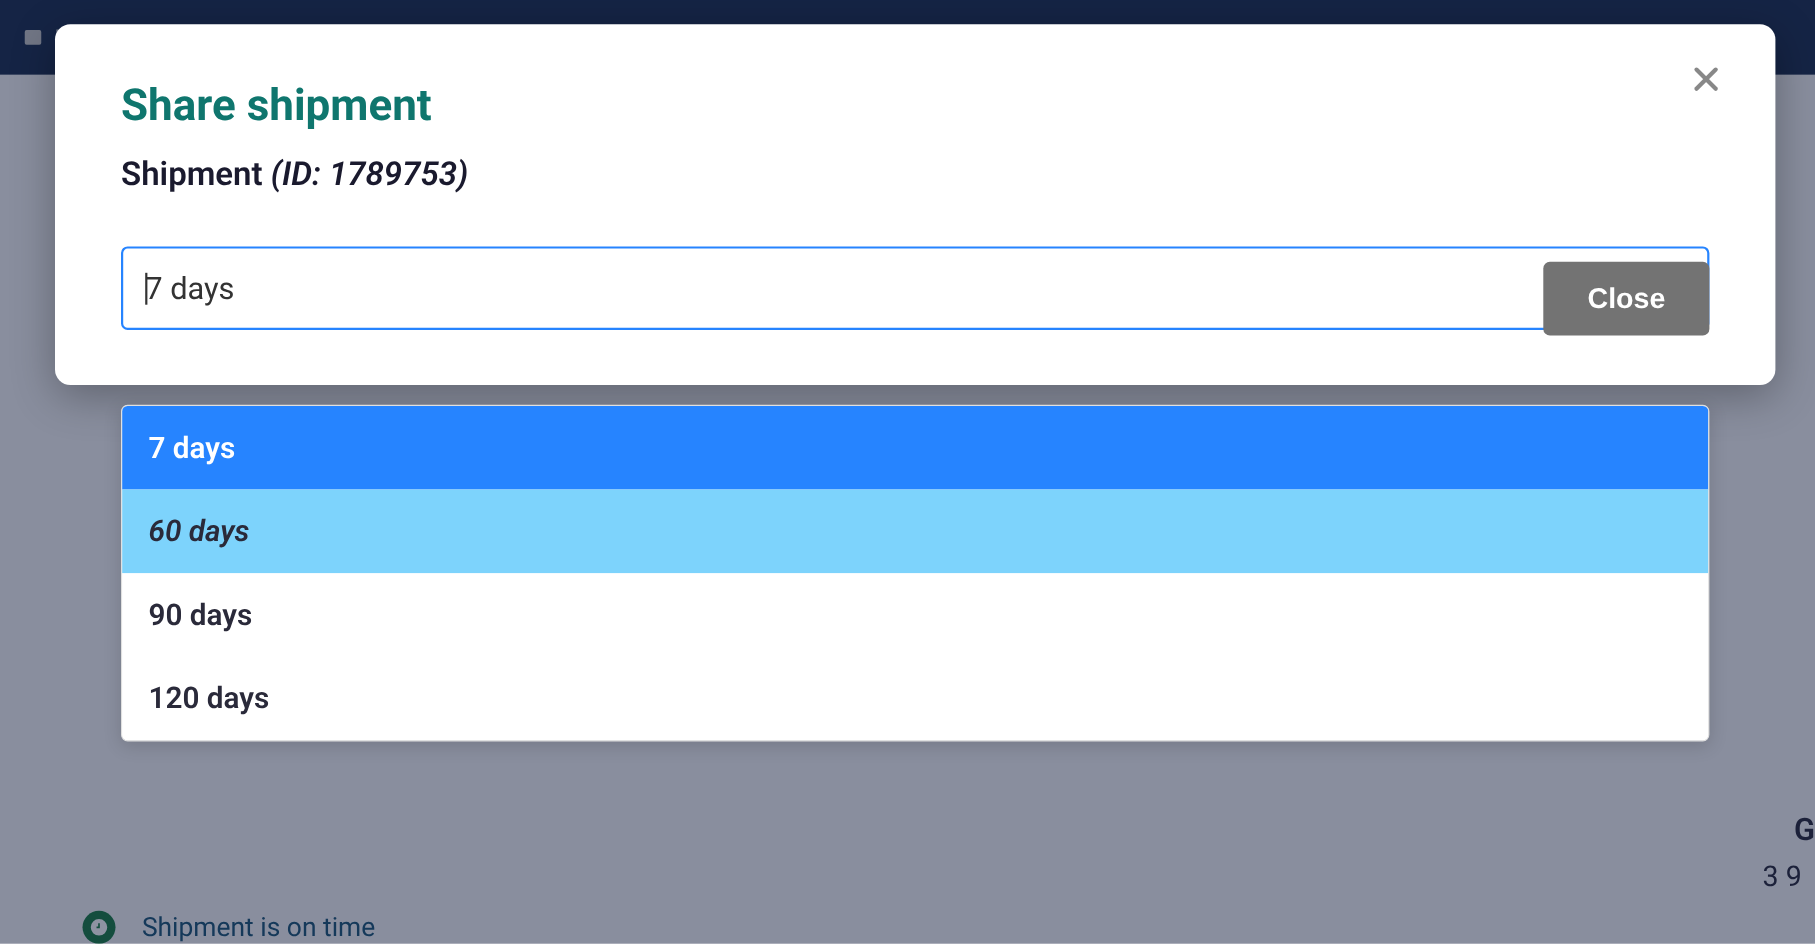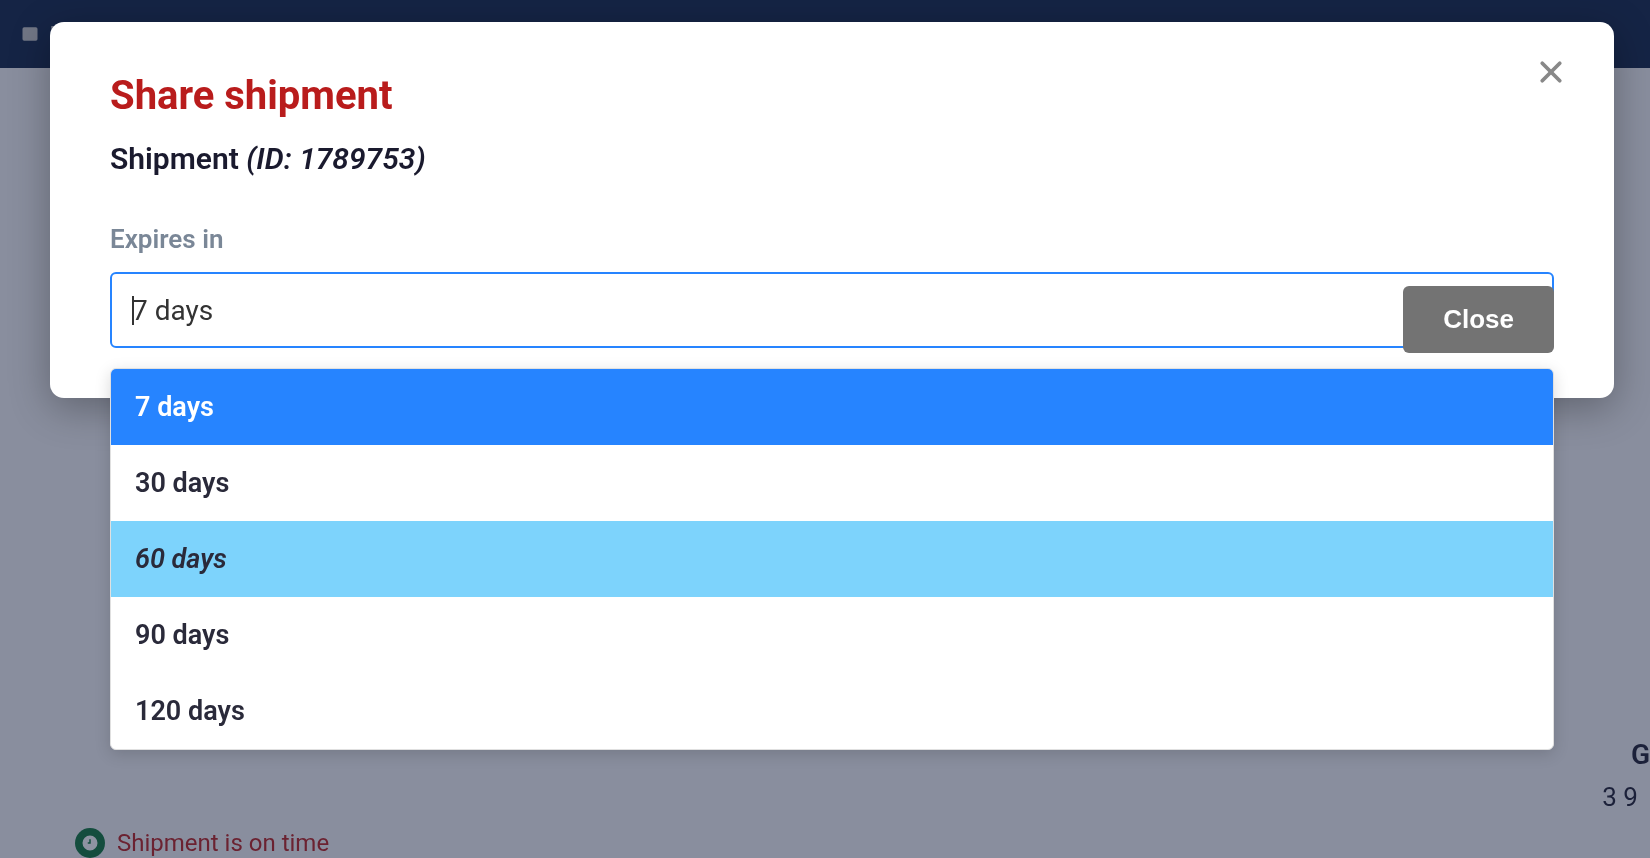--- a/index.html
+++ b/index.html
@@ -49,22 +49,22 @@
       bottom: 0;
       background: #f5f5f7;
     }
     
     .bg-status {
       position: absolute;
       bottom: 0;
       left: 75px;
       display: flex;
       align-items: center;
-      gap: 12px;
-      color: #b91c1c;
+      gap: 24px;
+      color: #0c4a6e;
       font-size: 24px;
     }
     
     .bg-clock-icon {
       width: 30px;
       height: 30px;
       background: #0a7336;
       border-radius: 50%;
       display: flex;
       align-items: center;
@@ -95,21 +95,21 @@
     
     .modal-close {
       position: absolute;
       top: 35px;
       right: 48px;
       cursor: pointer;
       color: #888;
     }
     
     .modal-title {
-      color: #b91c1c;
+      color: #0f766e;
       font-size: 40px;
       font-weight: 700;
       margin-bottom: 22px;
     }
     
     .modal-subtitle {
       color: #1a1a2e;
       font-size: 30px;
       font-weight: 600;
       margin-bottom: 48px;
@@ -267,37 +267,35 @@
         <line x1="19" y1="5" x2="5" y2="19"></line>
       </svg>
   </div>
 
   <h1 class="modal-title">Share shipment</h1>
 
   <div class="modal-subtitle">
     <span>Shipment </span><span class="id-part">(ID: 1789753)</span>
   </div>
 
-  <div class="field-label">Expires in</div>
 
   <div class="select-box">
     <div class="select-value">
       <span class="cursor-caret"></span>
       <span>7 days</span>
     </div>
     <div class="select-divider"></div>
     <div class="select-chevron">
       <svg width="24" height="24" viewBox="0 0 24 24" fill="none" stroke="#888" stroke-width="2.5" stroke-linecap="round" stroke-linejoin="round">
           <polyline points="6 9 12 15 18 9"></polyline>
         </svg>
     </div>
   </div>
 
   <div class="dropdown-menu" id="dropdown-menu">
       <div class="dropdown-option selected">7 days</div>
-      <div class="dropdown-option">30 days</div>
       <div class="dropdown-option hovered">60 days</div>
       <div class="dropdown-option">90 days</div>
       <div class="dropdown-option">120 days</div>
     </div>
 
   <button class="close-button">Close</button>
 </div>
 
 </body></html>

